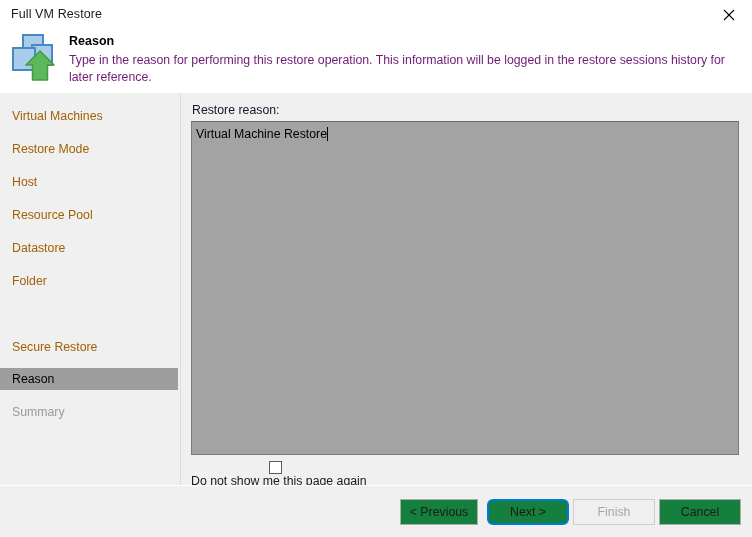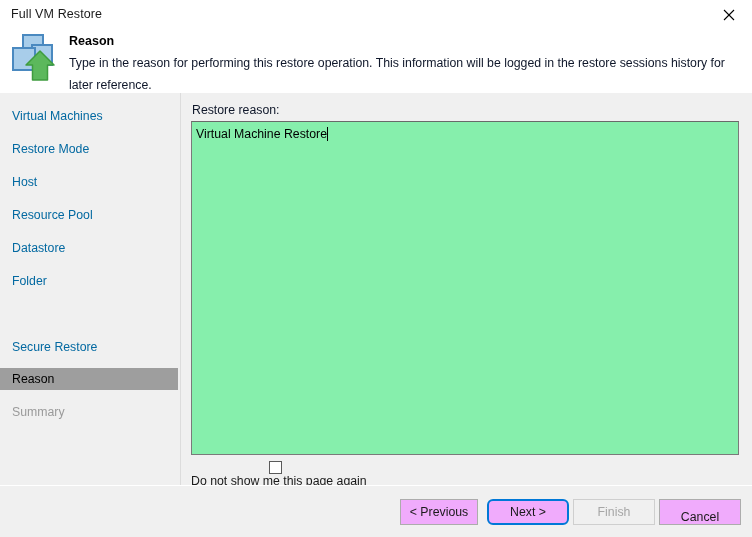--- a/index.html
+++ b/index.html
@@ -68,22 +68,22 @@
     left: 69px; top: 4px;
     font-size: 12.5px;
     font-weight: bold;
     color: #000;
   }
   .header-desc {
     position: absolute;
     left: 69px; top: 22px;
     width: 672px;
     font-size: 12.3px;
-    line-height: 22px;
-    color: #0f172a;
+    line-height: 17px;
+    color: #701a75;
   }
 
   
   .body-area {
     position: absolute;
     left: 0; top: 93px;
     width: 752px; height: 392px;
     background: #f0f0f0;
   }
 
@@ -97,21 +97,21 @@
   }
   .nav-item {
     position: absolute;
     left: 0;
     width: 178px;
     height: 22px;
     display: flex;
     align-items: center;
     padding-left: 12px;
     font-size: 12.3px;
-    color: #0369a1;
+    color: #a16207;
     cursor: default;
     white-space: nowrap;
   }
   .nav-item.active {
     background: #9e9e9e;
     color: #000;
   }
   .nav-item.disabled {
     color: #9a9a9a;
   }
@@ -125,21 +125,21 @@
   .field-label {
     position: absolute;
     left: 10px; top: 10px;
     font-size: 12.3px;
     color: #0f172a;
   }
   .reason-box {
     position: absolute;
     left: 9px; top: 28px;
     width: 548px; height: 334px;
-    background: #86efac;
+    background: #a3a3a3;
     border: 1px solid #7a7a7a;
     border-top-color: #696969;
     overflow: hidden;
   }
   .reason-text {
     position: absolute;
     left: 4px; top: 4px;
     font-size: 12.3px;
     line-height: 16px;
     color: #000;
@@ -181,21 +181,21 @@
     position: absolute;
     left: 0; top: 485px;
     width: 752px; height: 52px;
     background: #f0f0f0;
     border-top: 1px solid #ffffff;
   }
   .btn {
     position: absolute;
     top: 13px;
     height: 26px;
-    background: #f0abfc;
+    background: #15803d;
     border: 1px solid #acacac;
     font-family: "Liberation Sans", sans-serif;
     font-size: 12.3px;
     color: #1a1a1a;
     display: flex;
     align-items: center;
     justify-content: center;
     cursor: default;
     white-space: nowrap;
   }
@@ -203,21 +203,21 @@
     border: 2px solid #0078d7;
   }
   .btn.disabled {
     color: #a6a6a6;
     border-color: #cfcfcf;
     background: #f0f0f0;
   }
   .btn-previous { left: 400px; width: 78px; }
   .btn-next     { left: 487px; width: 82px; border-radius: 6px; }
   .btn-finish   { left: 573px; width: 82px; }
-  .btn-cancel   { left: 659px; width: 82px; align-items: flex-end; }
+  .btn-cancel   { left: 659px; width: 82px; }
 </style>
 </head>
 <body>
 
 <div class="window">
 
   <div class="titlebar">
     <div class="titlebar-text">Full VM Restore</div>
     <div class="close-btn">
       <svg width="12" height="12" viewBox="0 0 12 12">

